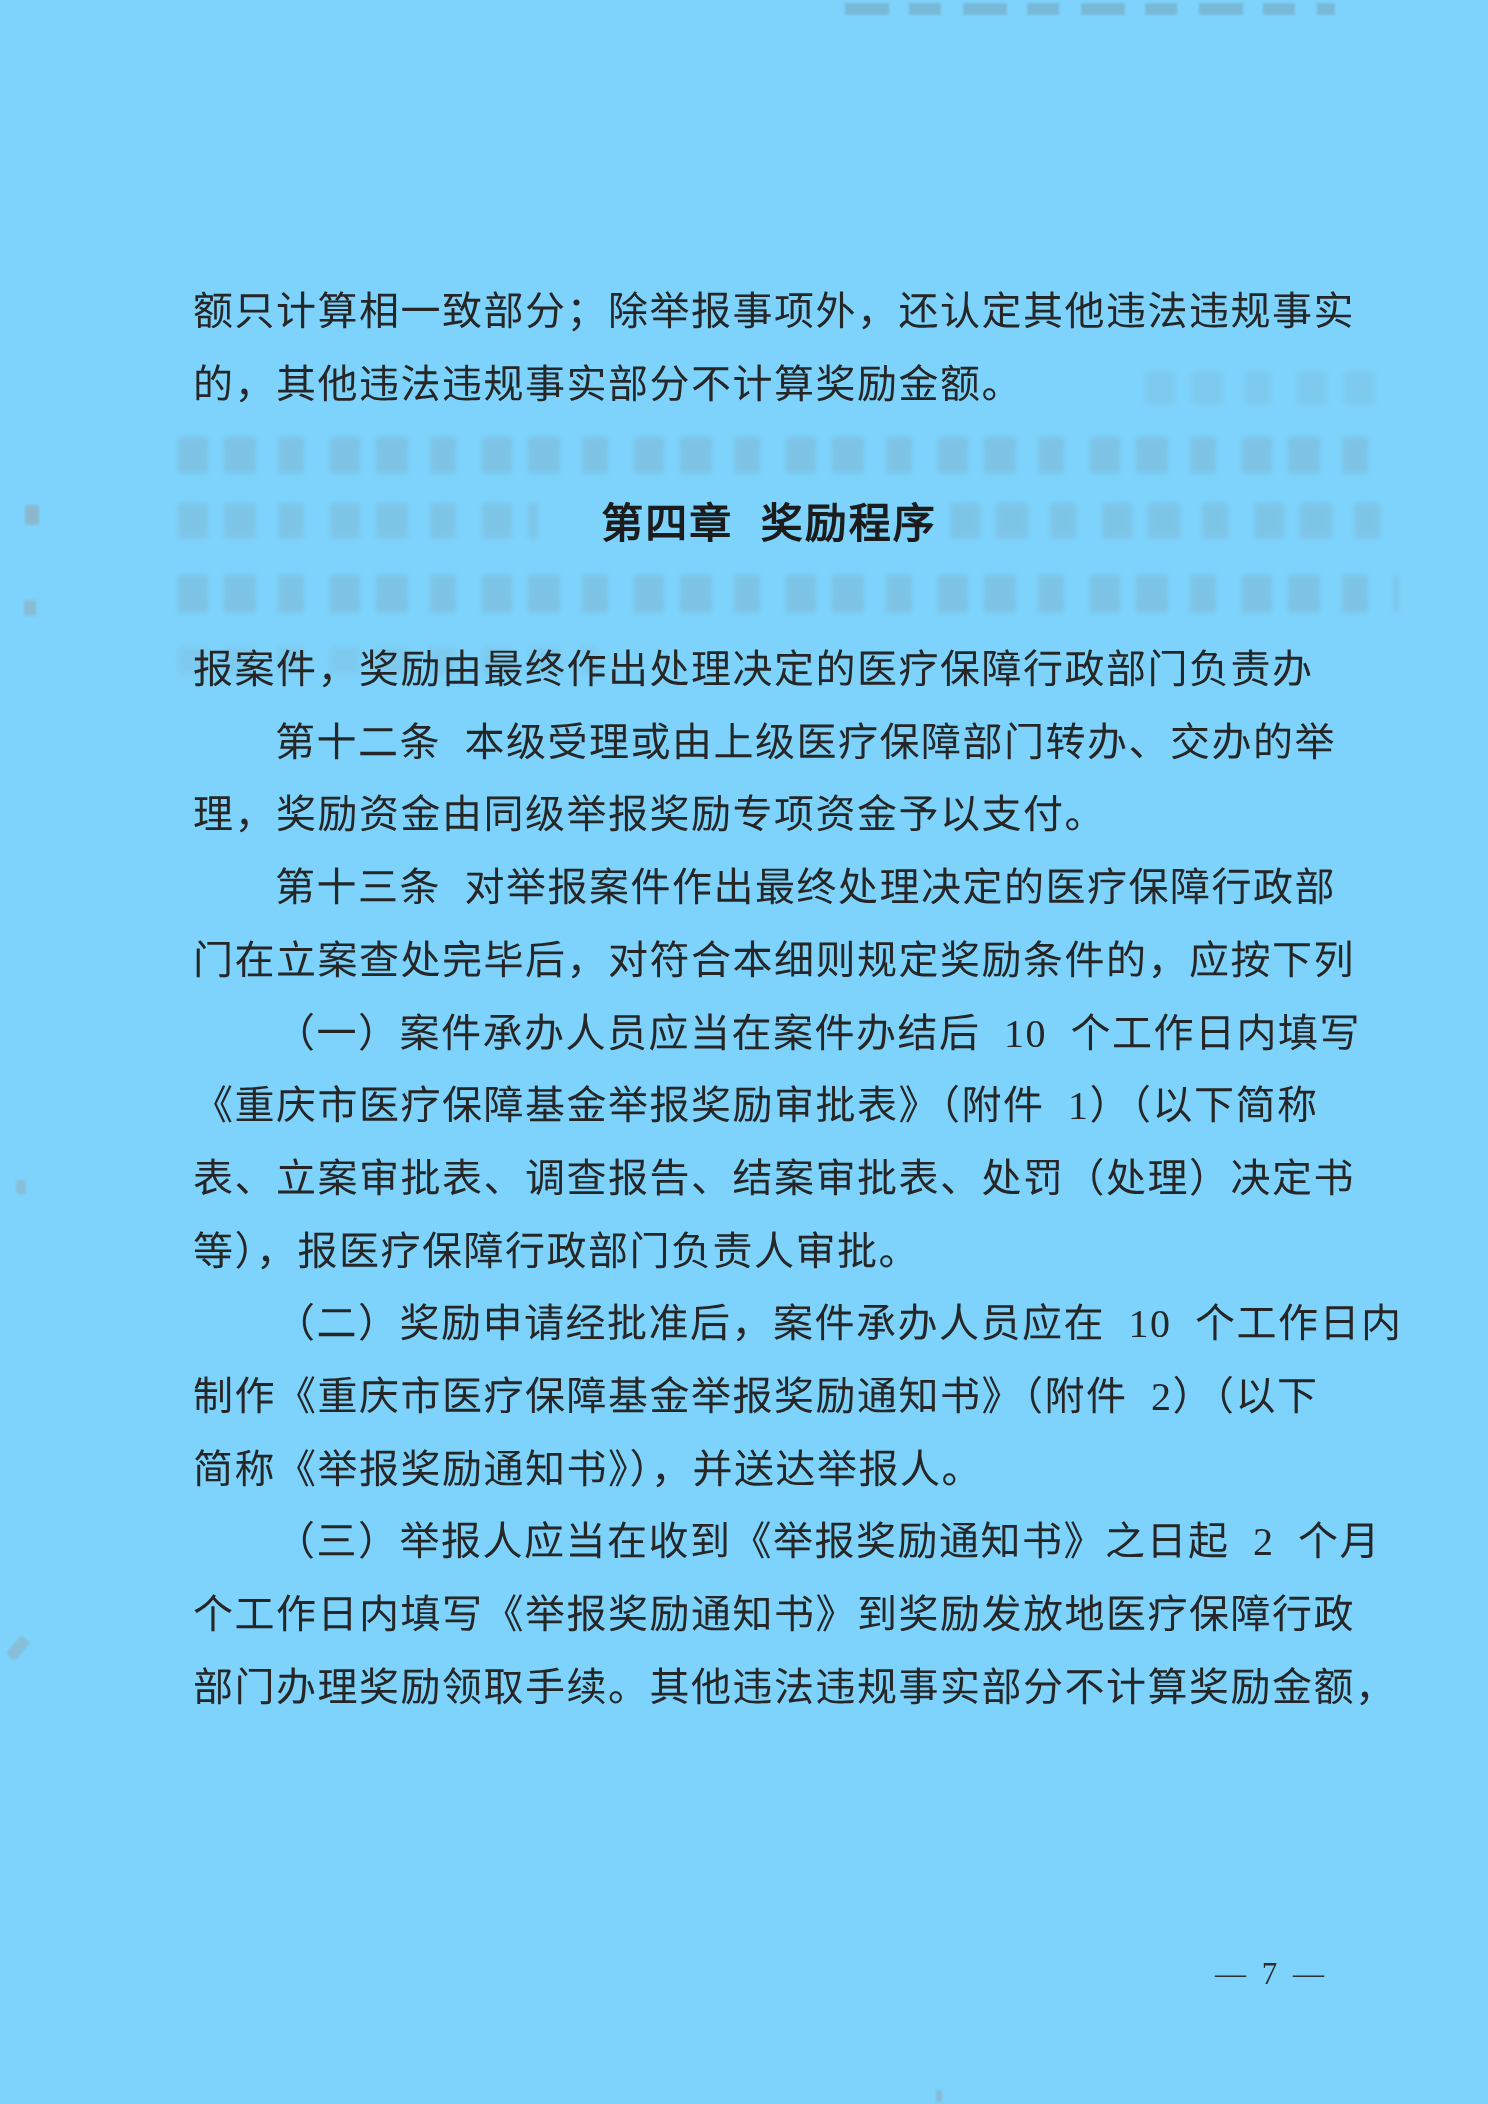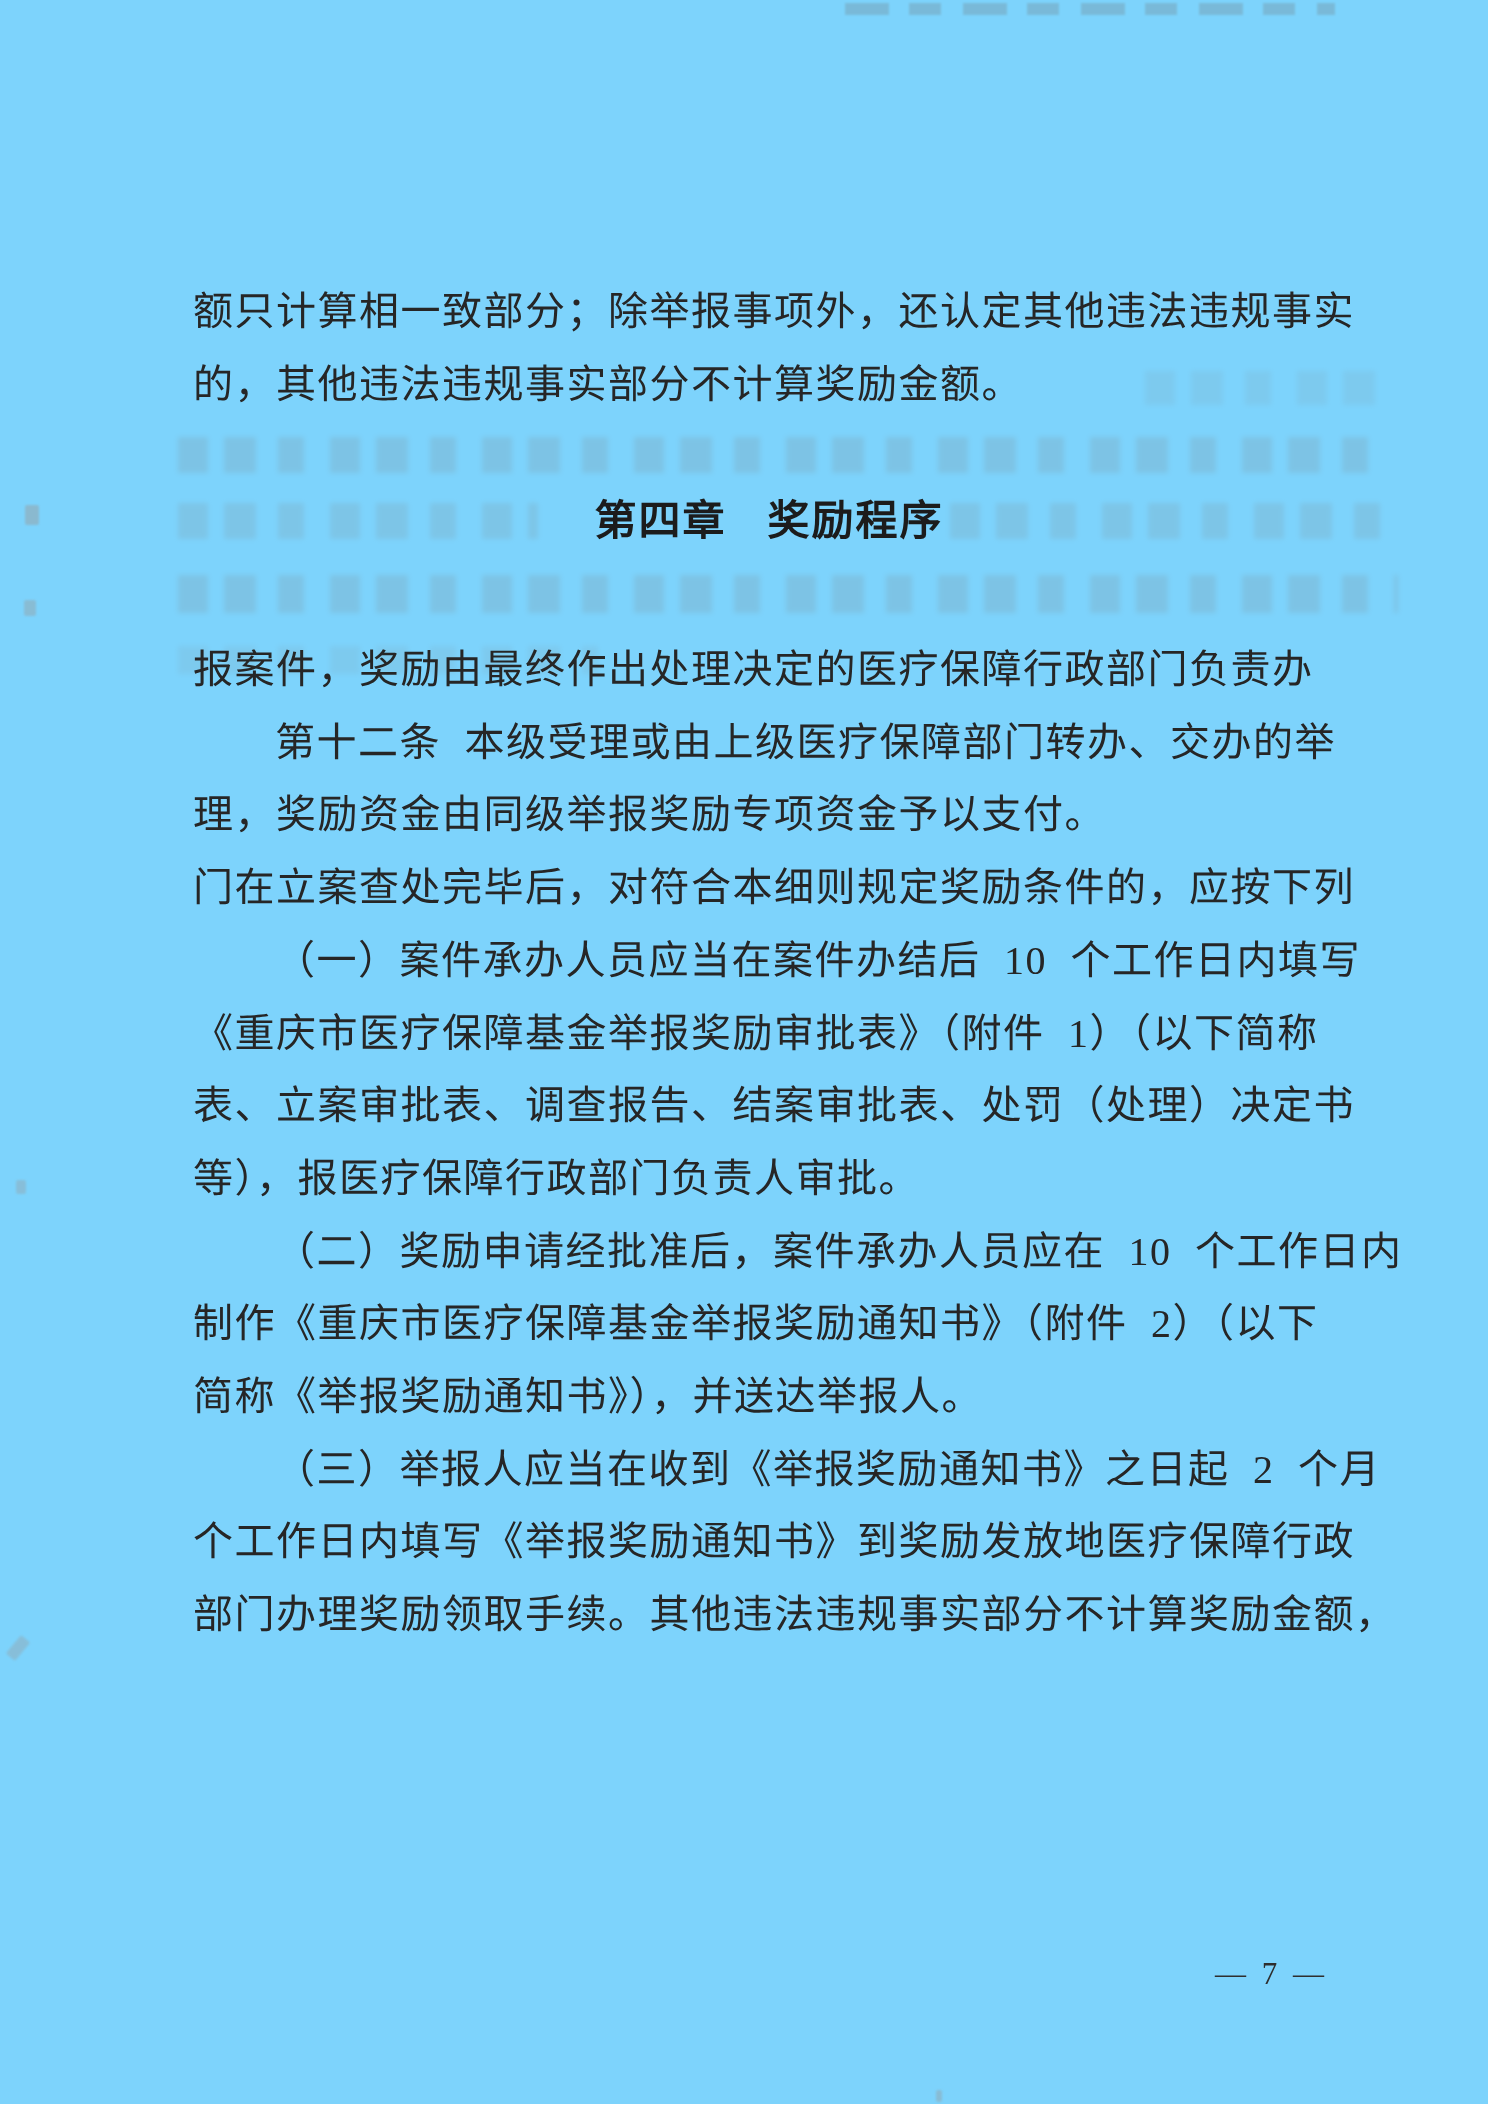--- a/index.html
+++ b/index.html
@@ -32,21 +32,21 @@
     word-spacing: 12px;
     white-space: nowrap;
     color: #262626;
   }
   .indent { text-indent: 82px; }
   .chapter-heading {
     height: 72.7px;
     line-height: 72.7px;
     margin: 67px 0 73px 0;
     text-align: center;
-    font-family: Liberation Mono, monospace;
+    font-family: Liberation Sans, sans-serif;
     font-weight: bold;
     font-size: 42px;
     letter-spacing: 2px;
     word-spacing: 14px;
     color: #1c1c1c;
   }
   .page-number {
     position: absolute;
     top: 1956px;
     right: 160px;
@@ -105,20 +105,21 @@
 
     <h2 class="chapter-heading">第四章 奖励程序</h2>
 
     <section class="para">
       <div class="line">报案件，奖励由最终作出处理决定的医疗保障行政部门负责办</div>
       <div class="line indent">第十二条 本级受理或由上级医疗保障部门转办、交办的举</div>
       <div class="line">理，奖励资金由同级举报奖励专项资金予以支付。</div>
     </section>
 
     <section class="para">
+      <div class="line indent">第十三条 对举报案件作出最终处理决定的医疗保障行政部</div>
       <div class="line">门在立案查处完毕后，对符合本细则规定奖励条件的，应按下列</div>
     </section>
 
     <section class="para">
       <div class="line indent">（一）案件承办人员应当在案件办结后 10 个工作日内填写</div>
       <div class="line">《重庆市医疗保障基金举报奖励审批表》（附件 1）（以下简称</div>
       <div class="line">表、立案审批表、调查报告、结案审批表、处罚（处理）决定书</div>
       <div class="line">等），报医疗保障行政部门负责人审批。</div>
     </section>
 

